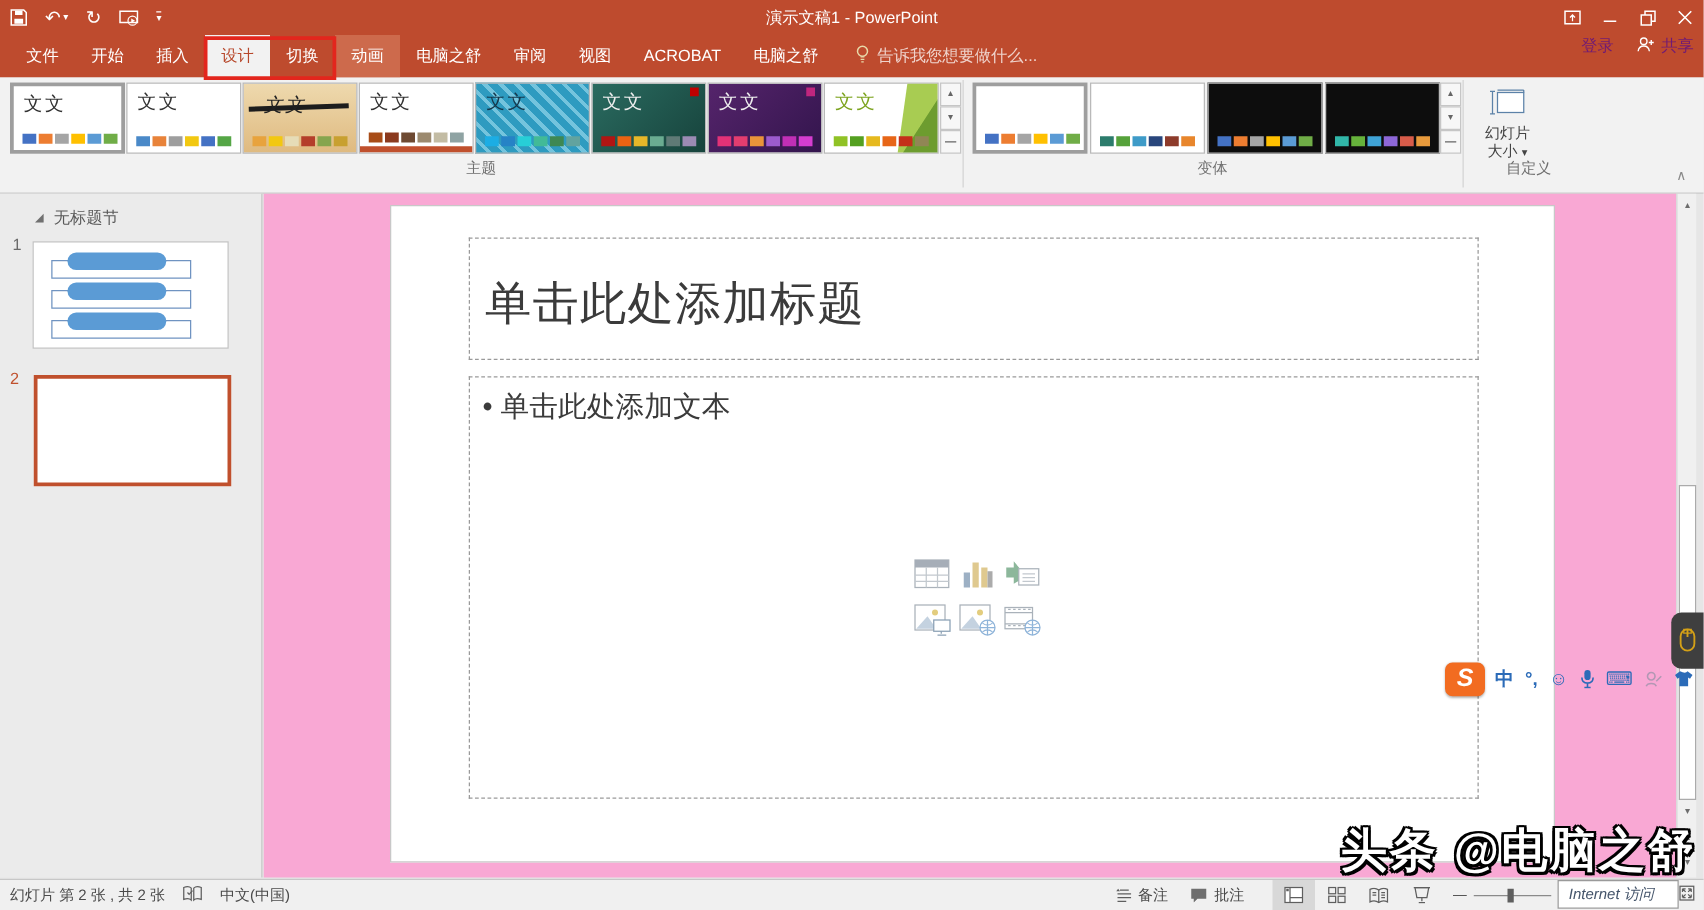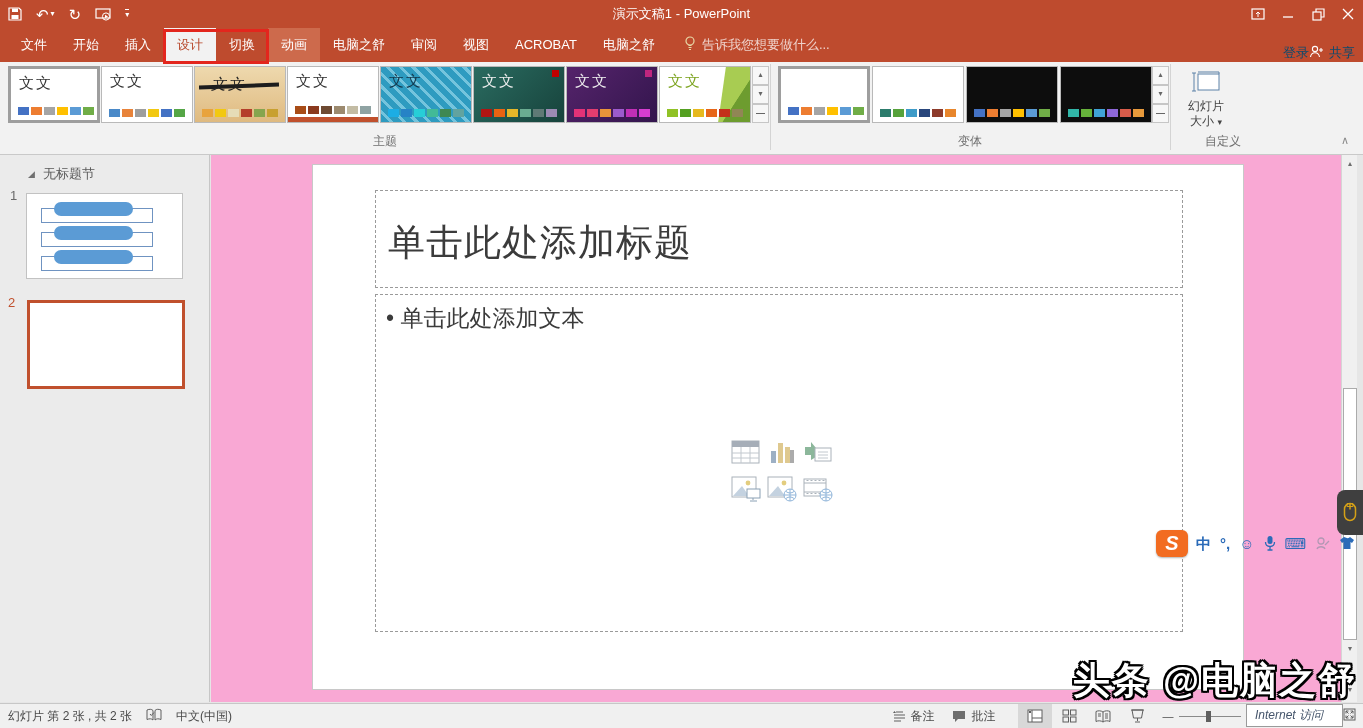--- a/index.html
+++ b/index.html
@@ -18,28 +18,28 @@
   .win-btn { width:30px; height:28px; display:flex; align-items:center; justify-content:center; color:#fff; }
   .win-btn svg { display:block; }
 
   
   .tabrow { position:absolute; left:0; top:28px; width:1363px; height:34px; background:#be4b2e; display:flex; align-items:stretch; }
   .tabs { display:flex; margin-left:8px; }
   .tab { height:34px; line-height:34px; padding:0 13px; color:#fff; font-size:13px; white-space:nowrap; cursor:default; }
   .tab.active { background:#f2f2f2; color:#b7472a; }
   .tab.hover-tile { background:#cd6a4c; }
   .tellme { display:flex; align-items:center; gap:6px; margin-left:16px; color:rgba(255,255,255,.75); font-size:13px; }
-  .tab-right { position:absolute; right:8px; top:28px; height:34px; display:flex; align-items:flex-end; color:#0c4a6e; }
+  .tab-right { position:absolute; right:8px; top:28px; height:34px; display:flex; align-items:flex-start; gap:18px; color:#701a75; }
   .share-wrap { display:flex; align-items:center; gap:5px; }
   
   .annotation-box { position:absolute; left:163px; top:29px; width:106px; height:35px; border:3px solid #e3261d; z-index:30; pointer-events:none; }
 
   
   .ribbon { position:absolute; left:0; top:62px; width:1363px; height:93px; background:#f2f2f2; border-bottom:1px solid #c9c9c9; }
-  .group-label { position:absolute; top:71px; font-size:12px; color:#6f6f6f; text-align:center; }
+  .group-label { position:absolute; top:64px; font-size:12px; color:#6f6f6f; text-align:center; }
   .v-divider { position:absolute; top:2px; height:86px; width:1px; background:#d4d4d4; }
 
   .theme-card { position:absolute; top:4px; width:92px; height:57px; background:#fff; border:1px solid #b9b9b9; overflow:hidden; cursor:default; }
   .theme-card.selected { border:3px solid #9e9e9e; }
   .theme-label { position:absolute; left:8px; top:5px; font-size:15px; letter-spacing:2px; }
   .swatch-row { position:absolute; left:7px; bottom:5px; display:flex; }
   .swatch-row i { display:inline-block; width:11px; height:8px; margin-right:2px; }
   .theme-card .bottom-bar { position:absolute; left:0; bottom:0; width:100%; height:5px; }
   .theme-card .accent-sq { position:absolute; right:5px; top:3px; width:7px; height:7px; }
   .t3-bg { background:linear-gradient(#eed9ae,#dfba80); }
@@ -71,21 +71,21 @@
   .bar-row { position:absolute; left:0; width:157px; height:22px; }
   .bar-outline { position:absolute; left:14px; top:8px; width:112px; height:15px; border:1px solid #6f93c1; }
   .bar-fill { position:absolute; left:27px; top:2px; width:79px; height:14px; background:#5b9bd5; border-radius:7px; }
 
   
   .editor { position:absolute; left:211px; top:155px; width:1130px; height:547px; background:#f9a8d4; }
   .slide-canvas { position:absolute; left:101px; top:9px; width:932px; height:526px; background:#fff; border:1px solid #c8c8c8; }
   .ph { position:absolute; border:1px dashed #9a9a9a; }
   .ph-title { left:62px; top:25px; width:808px; height:98px; }
   .ph-title .ph-text { position:absolute; left:12px; top:27px; font-size:37px; font-weight:300; color:#3b3b3b; letter-spacing:1px; }
-  .ph-body { left:62px; top:129px; width:808px; height:338px; }
+  .ph-body { left:62px; top:136px; width:808px; height:338px; }
   .ph-body .ph-bullet-line { position:absolute; left:10px; top:8px; font-size:23px; color:#3b3b3b; }
   .content-icons { position:absolute; left:352px; top:138px; width:112px; display:grid; grid-template-columns:repeat(3,36px); grid-auto-rows:37px; justify-items:center; align-items:center; }
   .content-icons svg { display:block; }
 
   
   .vscroll { position:absolute; left:1341px; top:155px; width:16px; height:547px; background:#f0f0f0; border-left:1px solid #d5d5d5; }
   .vs-btn { position:absolute; left:1px; width:14px; height:14px; color:#6d6d6d; font-size:8px; display:flex; align-items:center; justify-content:center; flex-direction:column; line-height:.7; }
   .vs-thumb { position:absolute; left:1px; top:233px; width:14px; height:252px; background:#fff; border:1px solid #ababab; }
 
   

